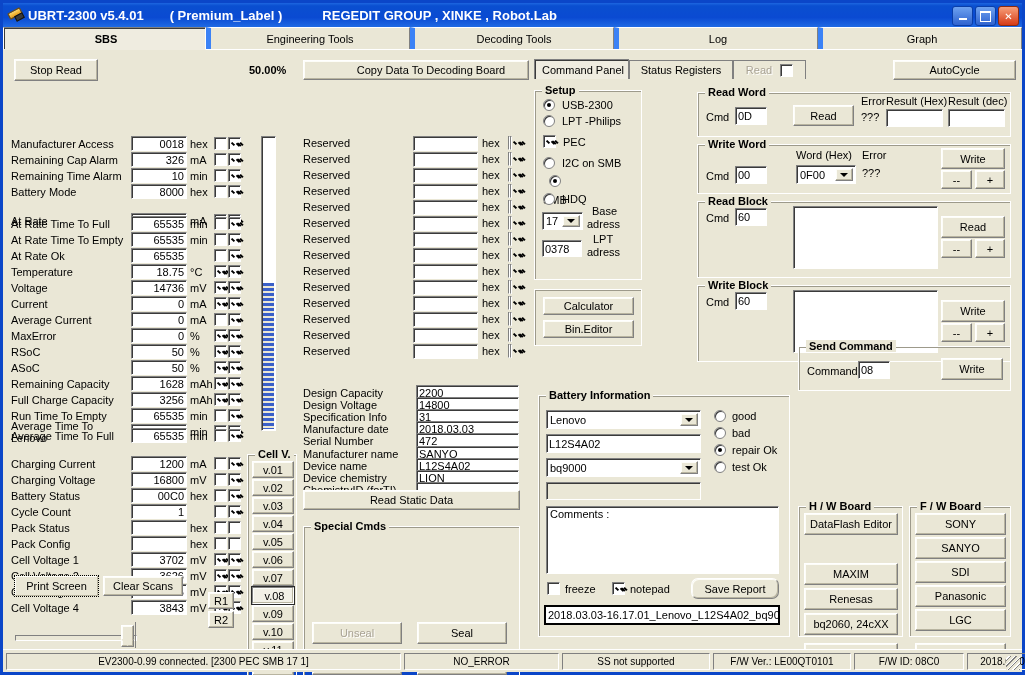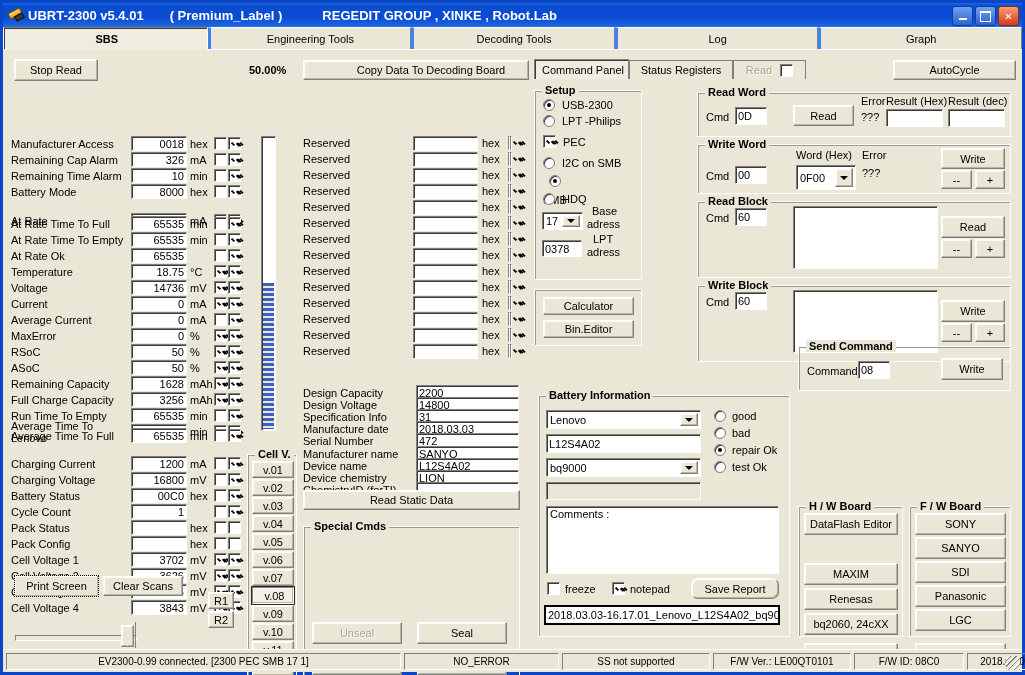--- a/index.html
+++ b/index.html
@@ -29,21 +29,21 @@
   .winbtns{position:absolute;right:3px;top:3px;display:flex;gap:2px;}
   .wb{width:19px;height:18px;border:1px solid #0a3ea8;border-radius:3px;
      background:linear-gradient(to bottom,#6ea2f0,#2f63cf);position:relative;
      display:flex;align-items:center;justify-content:center;color:#fff;font-size:10px;font-weight:bold;}
   .wb.close{background:linear-gradient(to bottom,#f7a07a,#d63a17);border-color:#8d2a10;}
   .wb .mini{width:8px;height:2px;background:#fff;margin-top:6px;}
   .wb .maxi{width:9px;height:8px;border:1px solid #fff;border-top-width:2px;}
 
   
   .tabstrip{position:absolute;left:0;top:24px;width:1019px;height:22px;display:flex;}
-  .tab{flex:1;height:22px;background:#EAE7D6;border-left:3px solid #3b82f6;border-top:1px solid #fff;
+  .tab{flex:1;height:22px;background:#EAE7D6;border-left:5px solid #3b82f6;border-top:1px solid #fff;
     border-right:1px solid #808080;display:flex;align-items:center;justify-content:center;
     font-size:11px;color:#000;box-sizing:border-box;position:relative;}
   .tab.sel{font-weight:bold;background:#EFECE0;border-bottom:1px solid #EFECE0;z-index:3;height:23px;}
   .tabstrip .tab:first-child{border-left:1px solid #fff;}
 
   
   .panel{position:absolute;left:0;top:46px;width:1019px;height:597px;
     background:#EAE7D6;border-top:1px solid #fff;box-sizing:border-box;}
 
   
@@ -702,21 +702,21 @@
       </div>
     </div>
 
     <div class="grp" style="left:694px;top:94px;width:314px;height:50px;">
       <div class="cap">Write Word</div>
       <span class="lbl" style="left:8px;top:25px;">Cmd</span>
       <div class="txt" style="position:absolute;left:37px;top:21px;width:32px;height:18px;">
         <span>00</span>
       </div>
       <span class="lbl" style="left:98px;top:4px;">Word (Hex)</span>
-      <div class="sel" style="position:absolute;left:98px;top:20px;width:60px;height:25px;">
+      <div class="sel" style="position:absolute;left:98px;top:20px;width:60px;height:19px;">
         <span>0F00</span>
         <span class="arw"></span>
       </div>
       <span class="lbl" style="left:164px;top:4px;">Error</span>
       <span class="lbl" style="left:164px;top:22px;">???</span>
       <div class="btn" style="position:absolute;left:243px;top:3px;width:64px;height:21px;">Write</div>
       <div class="btn" style="position:absolute;left:243px;top:25px;width:31px;height:19px;">--</div>
       <div class="btn" style="position:absolute;left:277px;top:25px;width:30px;height:19px;">+</div>
     </div>
 

